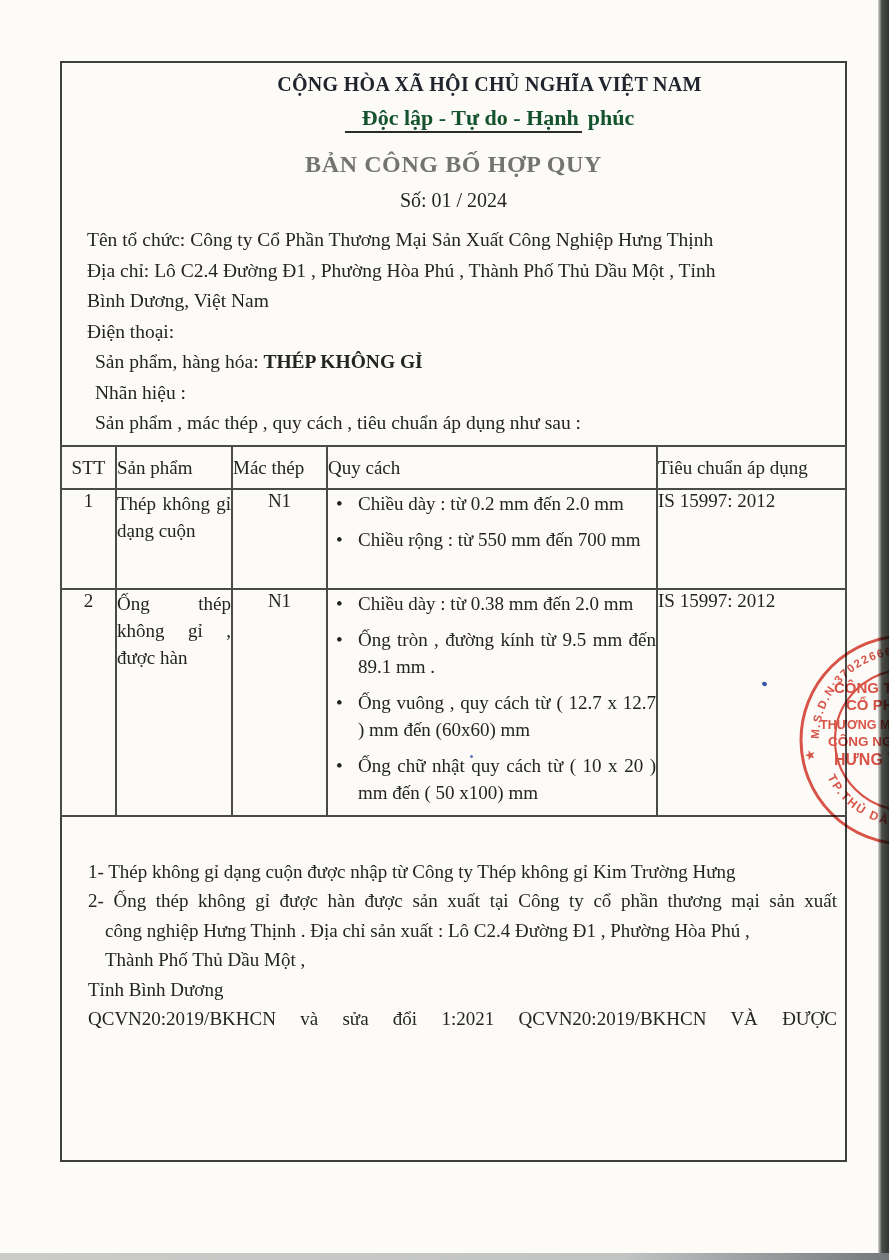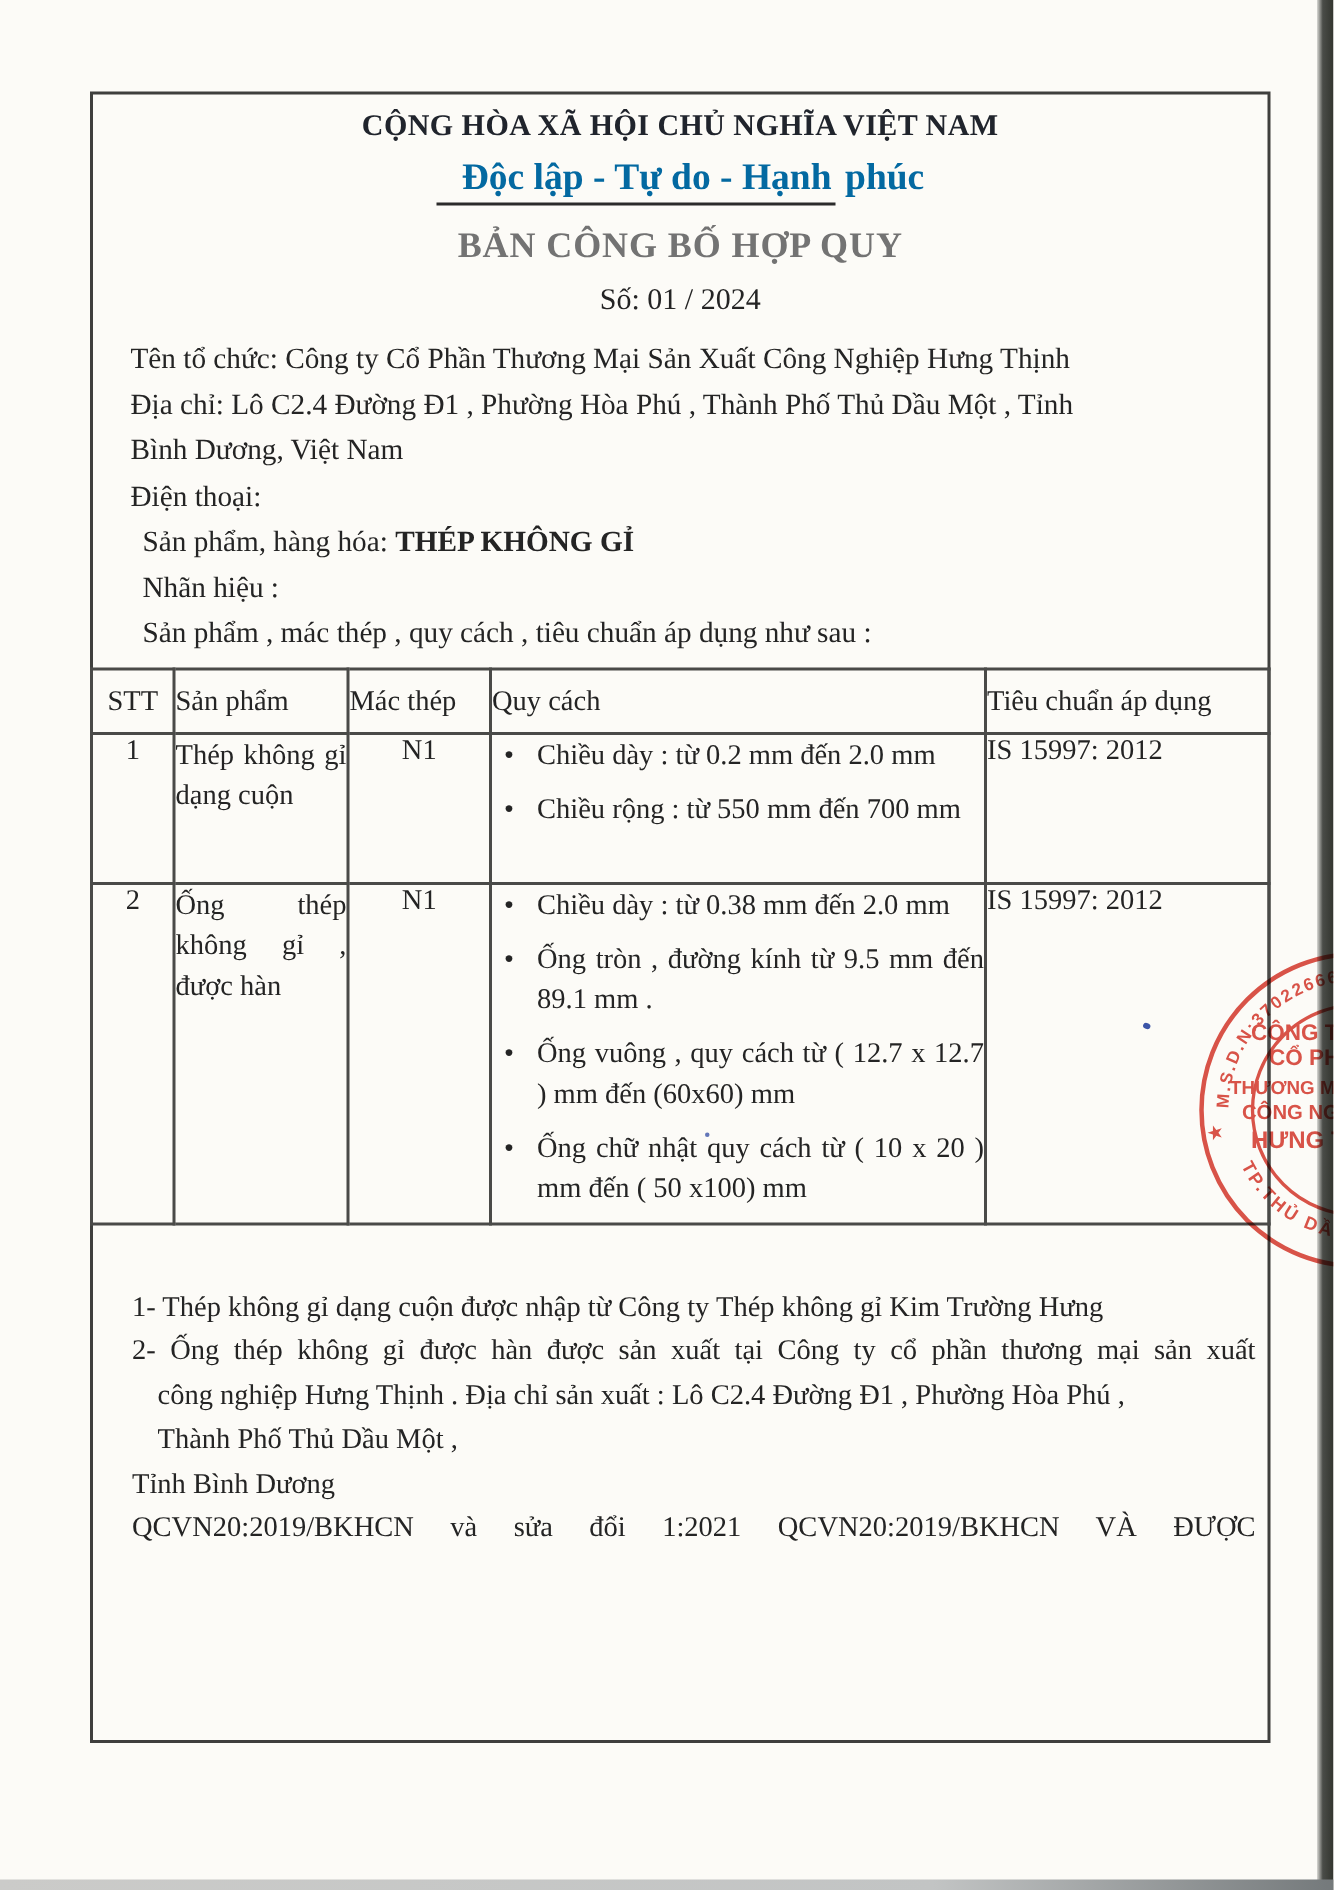--- a/index.html
+++ b/index.html
@@ -13,23 +13,23 @@
   .scan-edge-right{position:absolute;top:0;right:0;width:11px;height:1260px;
     background:linear-gradient(90deg,#d8d8d4 0%,#4a4c48 35%,#33352f 100%);}
   .scan-edge-bottom{position:absolute;left:0;bottom:0;width:889px;height:7px;
     background:linear-gradient(90deg,#cbcbc9 0%,#c2c4c4 70%,#74797b 100%);}
   
   .border-box{
     position:absolute;left:60px;top:61px;width:787px;height:1101px;
     border:2px solid #3f3f3d;box-sizing:border-box;background:transparent;
   }
   .center{text-align:center;}
-  .header-block{position:absolute;left:0;top:10px;width:100%;}
+  .header-block{position:absolute;left:0;top:10px;width:100%;padding-left:36px;}
   .nat-title{font-size:20px;font-weight:bold;letter-spacing:.3px;color:#20242c;}
-  .motto{margin-top:9px;font-size:25px;font-weight:bold;color:#0369a1;}
+  .motto{margin-top:9px;font-size:22px;font-weight:bold;color:#14532d;}
   .motto-underline{border-bottom:2.5px solid #2b2b2b;padding:0 3px 1px 17px;display:inline-block;line-height:1.15;}
   .motto-tail{margin-left:6px;}
   .doc-title{position:absolute;left:0;top:88px;width:100%;font-size:24px;font-weight:bold;letter-spacing:.6px;color:#737373;}
   .doc-number{position:absolute;left:0;top:126px;width:100%;font-size:20px;}
   .info-block{position:absolute;left:25px;top:162px;width:748px;font-size:19.5px;line-height:30.5px;}
   .indent{padding-left:8px;}
   
   table.spec-table{
     position:absolute;left:-2px;top:382px;width:787px;
     border-collapse:collapse;table-layout:fixed;font-size:19px;

